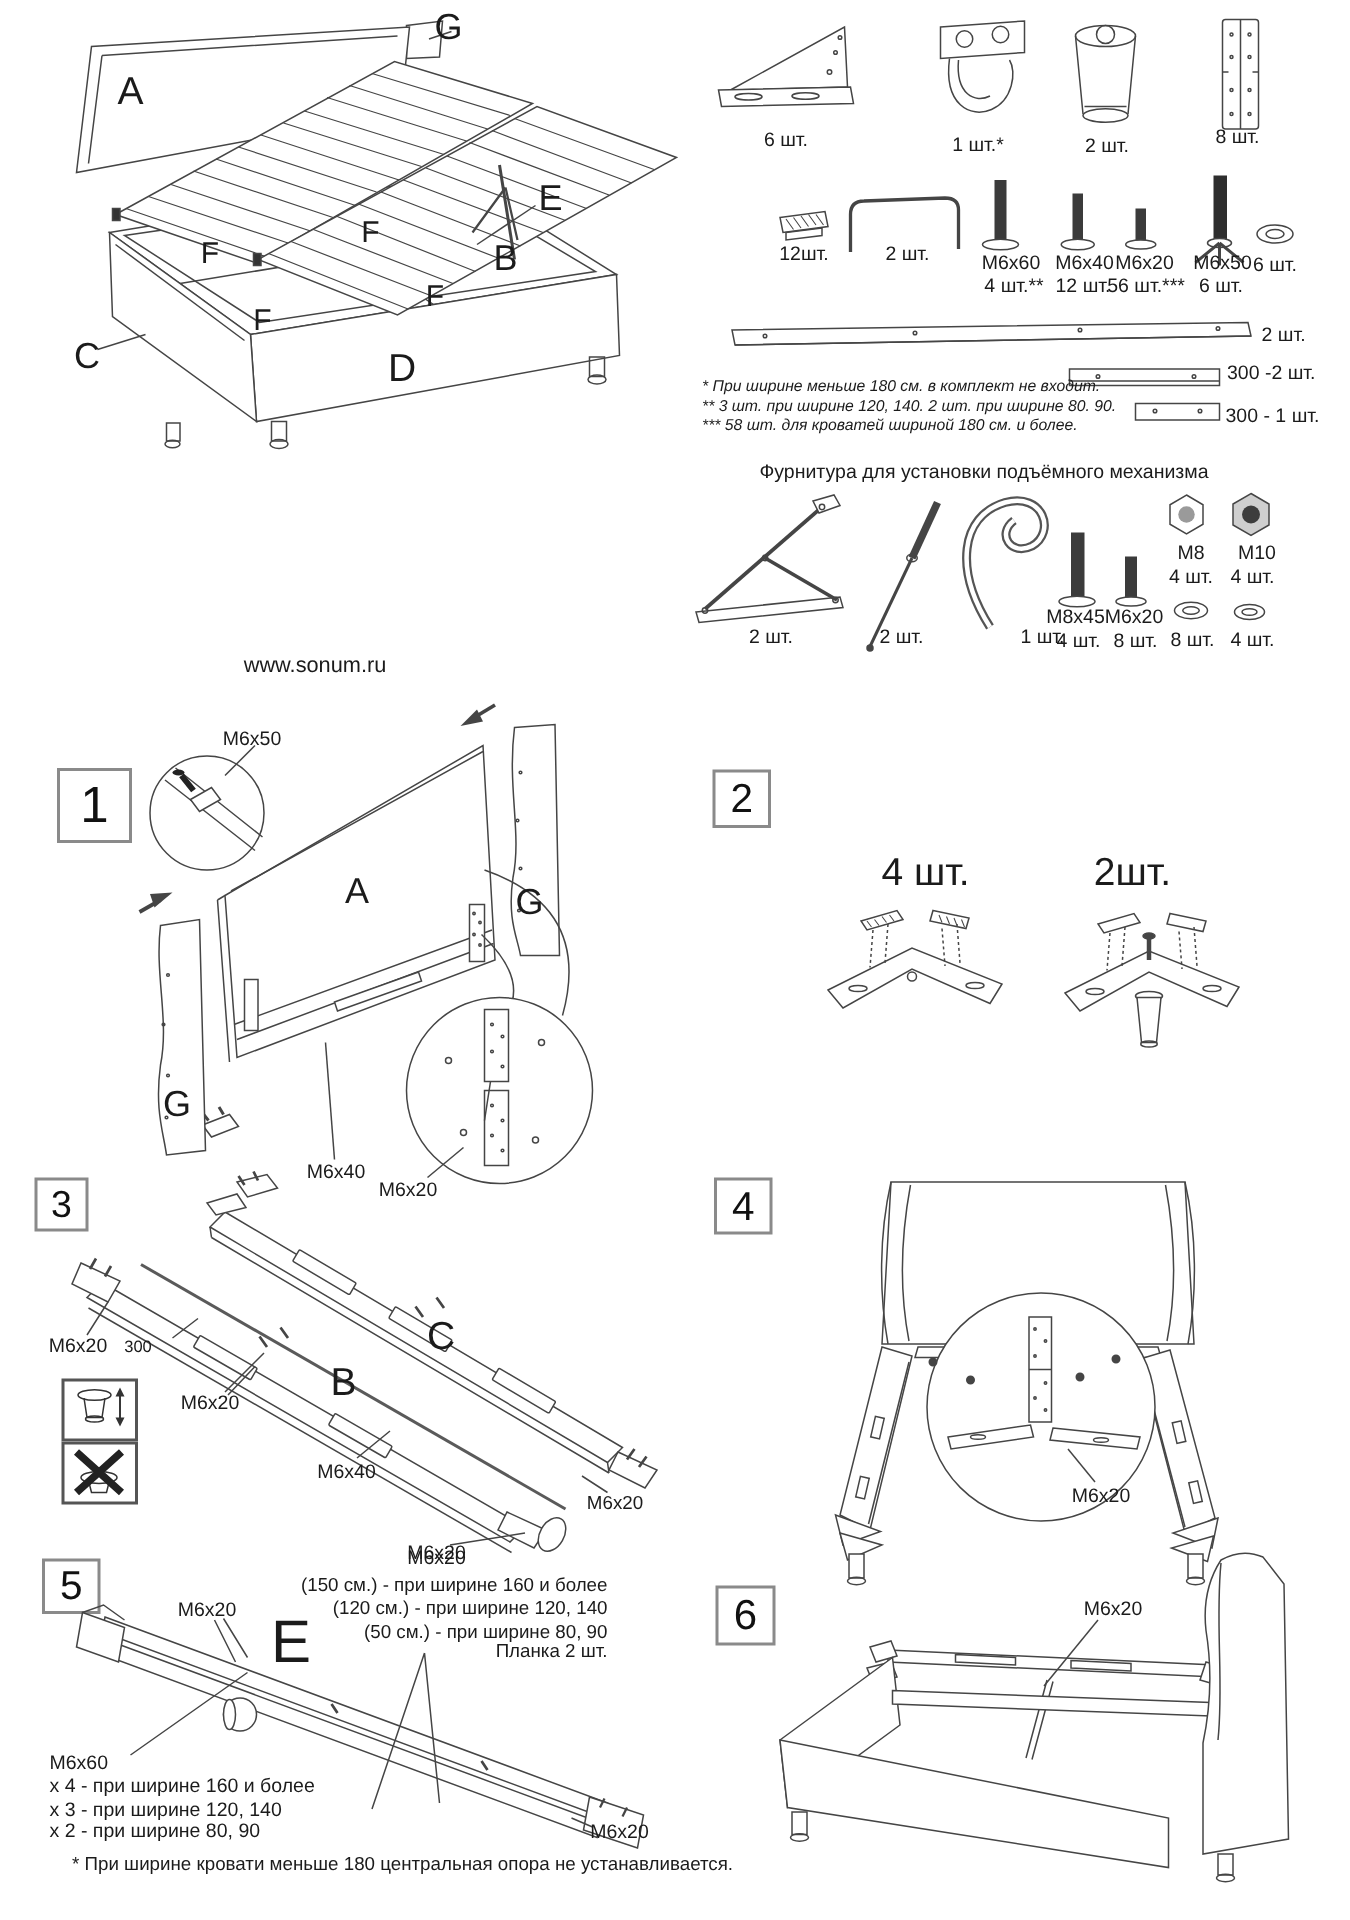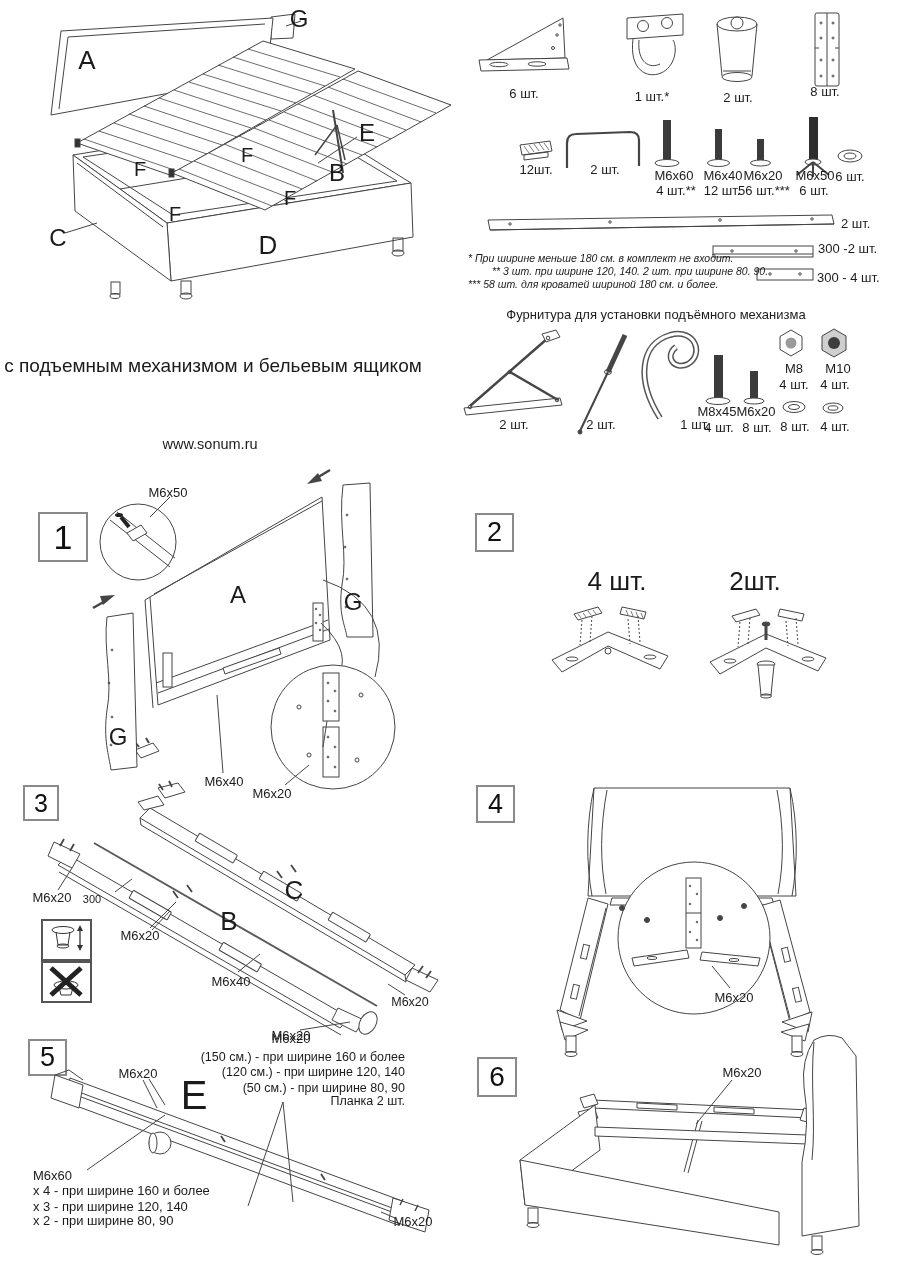--- a/index.html
+++ b/index.html
@@ -77,21 +77,20 @@
   <div class="lbl s24" style="left:299px;top:19px">G</div>
   <div class="lbl s24" style="left:367px;top:133px">E</div>
   <div class="lbl s24" style="left:337px;top:173px">B</div>
   <div class="lbl s24" style="left:58px;top:238px">C</div>
   <div class="lbl s26" style="left:268px;top:245px">D</div>
   <div class="lbl s20" style="left:140px;top:169px">F</div>
   <div class="lbl s20" style="left:247px;top:155px">F</div>
   <div class="lbl s20" style="left:175px;top:214px">F</div>
   <div class="lbl s20" style="left:290px;top:198px">F</div>
 
-  <div class="lbl s19" style="left:213px;top:365px">с подъемным механизмом и бельевым ящиком</div>
   <div class="lbl s145" style="left:210px;top:444px">www.sonum.ru</div>
 
   <svg class="abs" style="left:475px;top:8px" width="420" height="85" viewBox="0 0 420 85">
     <g stroke="#454545" fill="none" stroke-width="1">
       <g>
         <polygon points="12,52 88,10 90,50" fill="#fff"></polygon>
         <polygon points="4,52 92,50 94,61 6,63" fill="#fff"></polygon>
         <ellipse cx="24" cy="56.5" rx="9" ry="2.2"></ellipse>
           <ellipse cx="62" cy="56" rx="9" ry="2.2"></ellipse>
         <circle cx="78" cy="40" r="1.5"></circle>
@@ -193,24 +192,24 @@
       </g>
       <g>
         <rect x="277" y="59" width="56" height="11" fill="#fff"></rect>
         <circle cx="290" cy="64" r="1.2"></circle>
           <circle cx="320" cy="64" r="1.2"></circle>
       </g>
     </g>
   </svg>
   <div class="lbl-l s13" style="left:841px;top:223px">2 шт.</div>
   <div class="lbl-l s13" style="left:818px;top:248px">300 -2 шт.</div>
-  <div class="lbl-l s13" style="left:817px;top:277px">300 - 4 шт.</div>
+  <div class="lbl-l s13" style="left:817px;top:277px">300 - 1 шт.</div>
 
   <div class="lbl-l s105" style="left:468px;top:258px">* При ширине меньше 180 см. в комплект не входит.</div>
-  <div class="lbl-l s105" style="left:492px;top:271px">** 3 шт. при ширине  120, 140. 2 шт. при ширине 80. 90.</div>
+  <div class="lbl-l s105" style="left:468px;top:271px">** 3 шт. при ширине  120, 140. 2 шт. при ширине 80. 90.</div>
   <div class="lbl-l s105" style="left:468px;top:284px">*** 58 шт. для кроватей шириной 180 см. и более.</div>
 
   <div class="lbl s13" style="left:656px;top:314px">Фурнитура для установки подъёмного механизма</div>
   <svg class="abs" style="left:460px;top:320px" width="440" height="120" viewBox="0 0 440 120">
     <g stroke="#454545" fill="none" stroke-width="1">
       <g>
         <polygon points="4,88 100,78 102,85 6,95" fill="#fff"></polygon>
         <path d="M10,86 L88,18" stroke-width="2.5"></path>
         <path d="M50,52 L98,80" stroke-width="2.5"></path>
         <polygon points="82,14 96,10 100,17 86,22" fill="#fff"></polygon>
@@ -566,14 +565,15 @@
         <path d="M352,8 Q366,0 380,6 L394,24 L397,194 L340,204 L340,130 Q348,92 342,55 Q339,28 352,8 Z" fill="#fff"></path>
         <path d="M352,10 C348,50 354,90 350,128"></path>
         <rect x="350" y="204" width="10" height="14" fill="#fff"></rect>
         <ellipse cx="355" cy="220" rx="6" ry="2.5"></ellipse>
       </g>
       <path d="M270,48 L234,92"></path>
     </g>
   </svg>
   <div class="lbl s13" style="left:742px;top:1072px">M6x20</div>
 
+  <div class="lbl-l s12" style="left:48px;top:1243px">* При ширине кровати меньше 180 центральная опора не устанавливается.</div>
 
 </div>
 
 </body></html>

